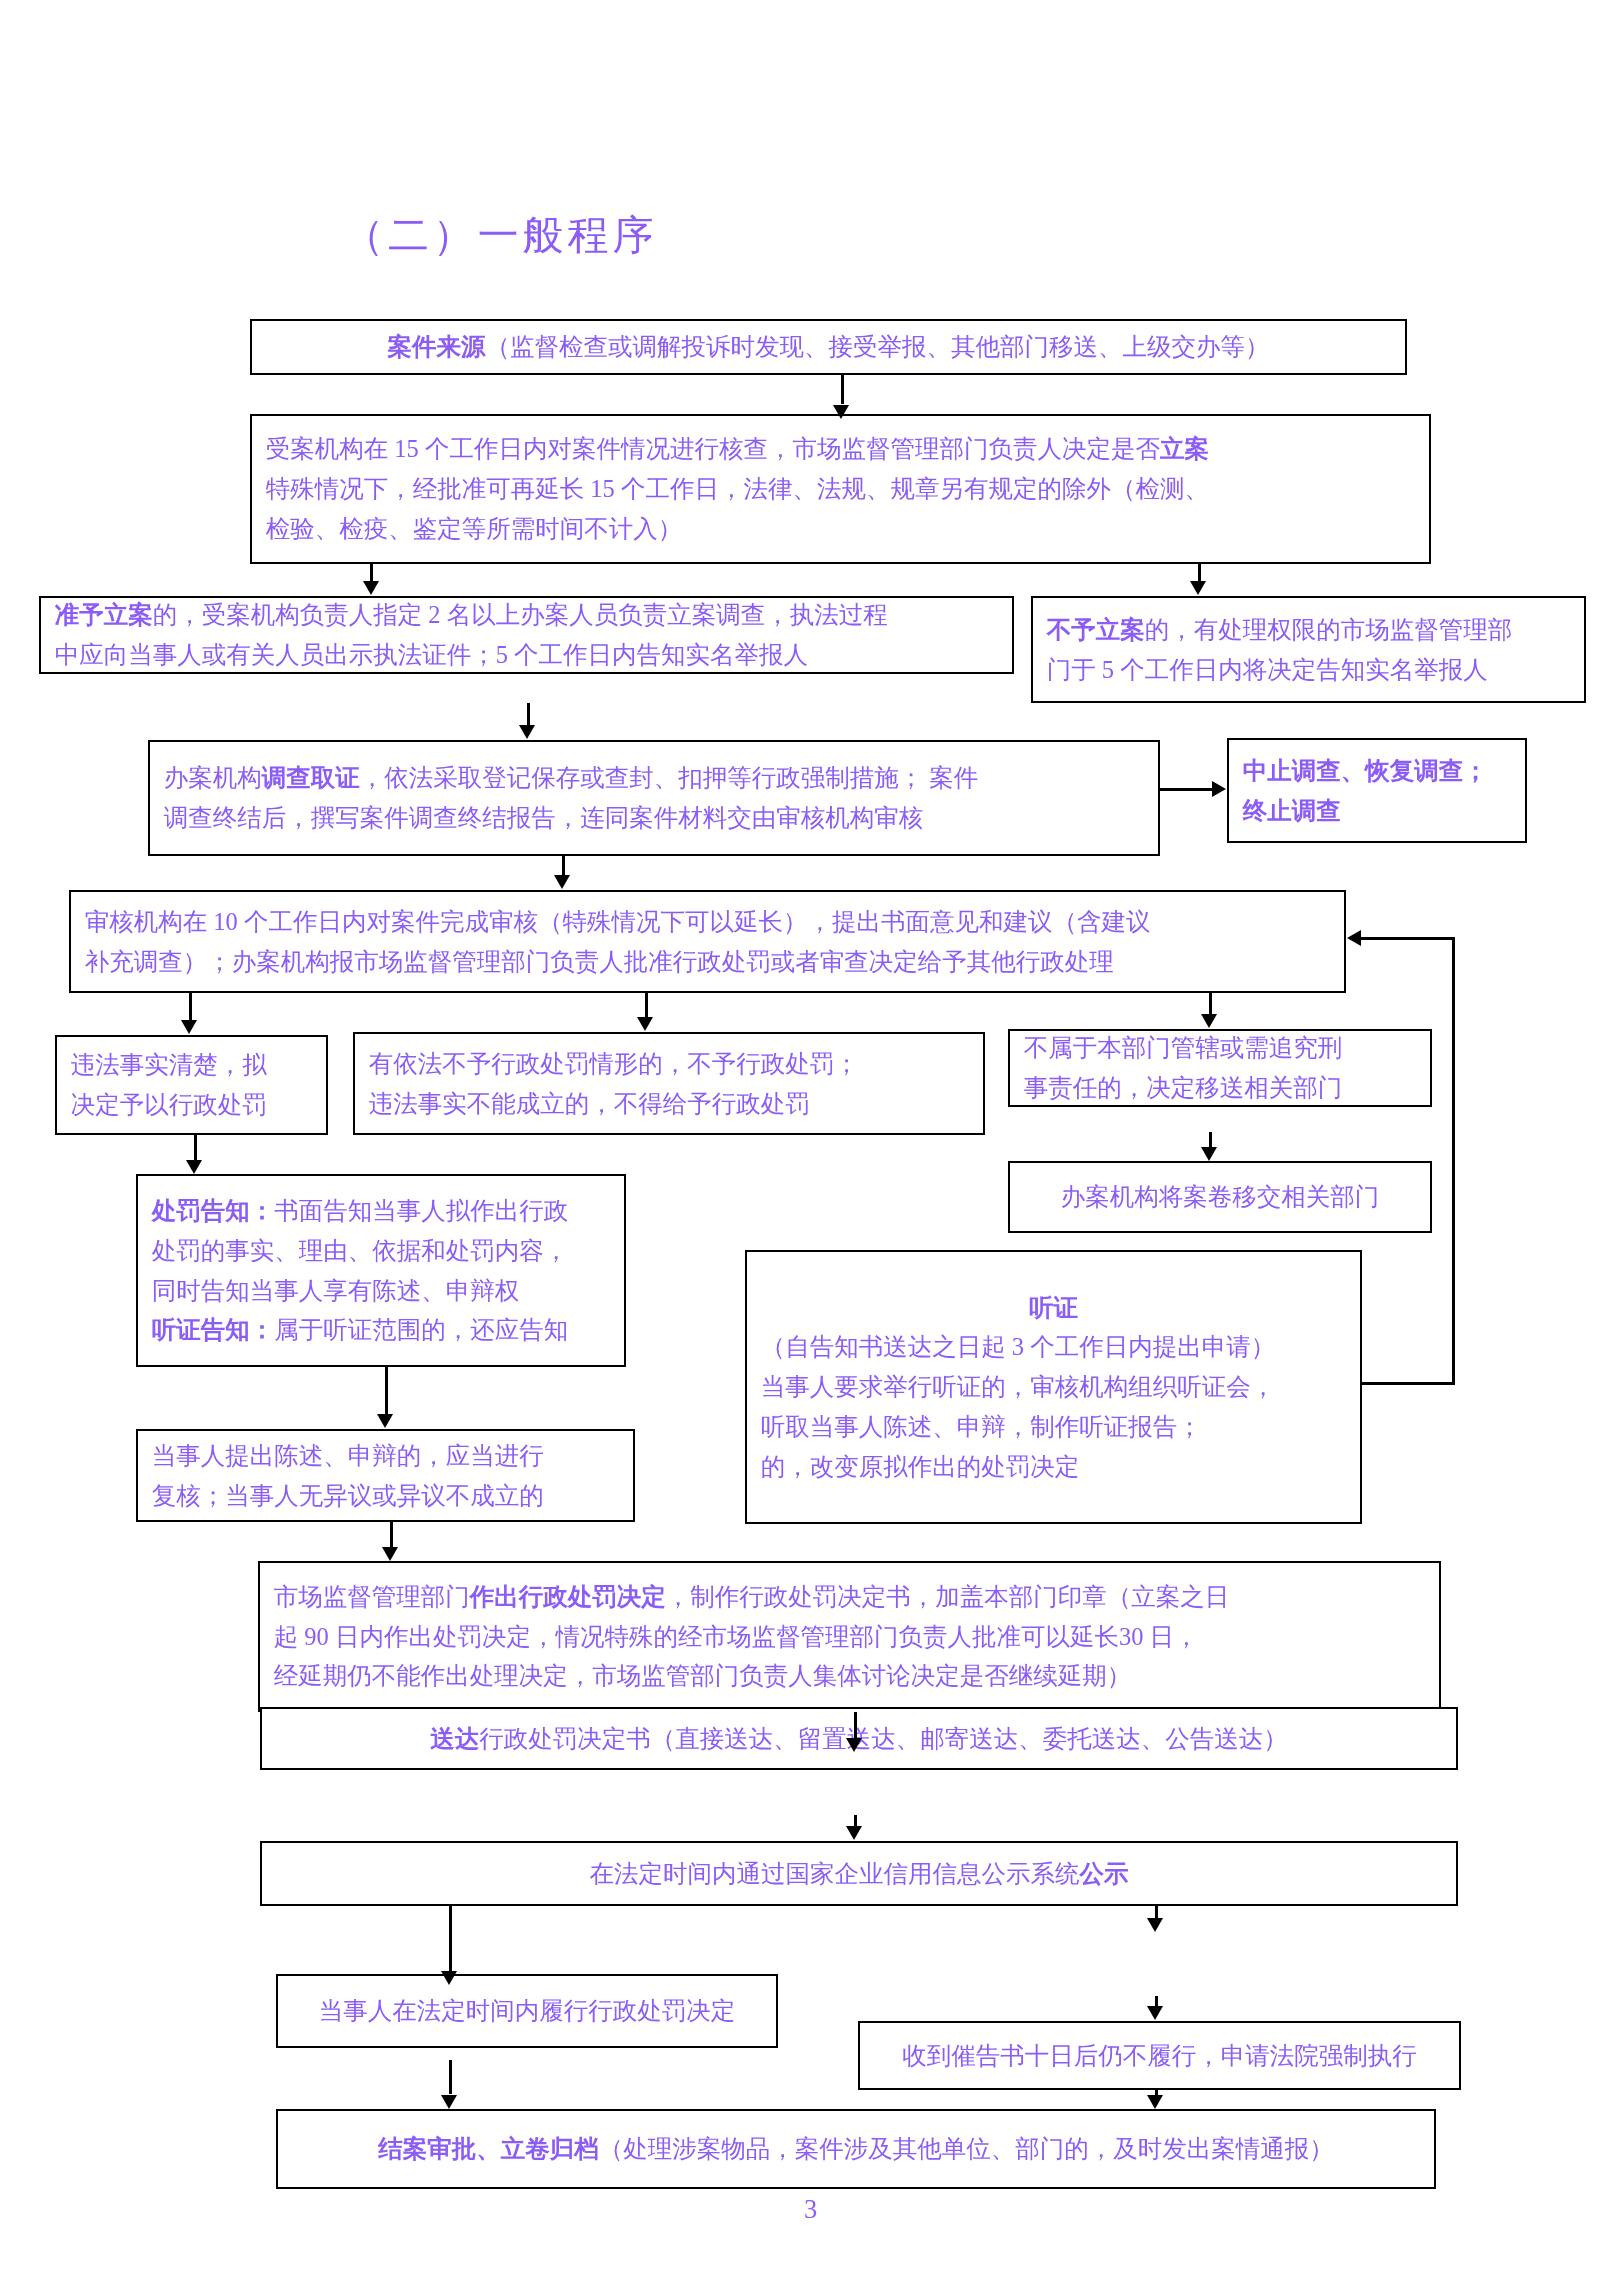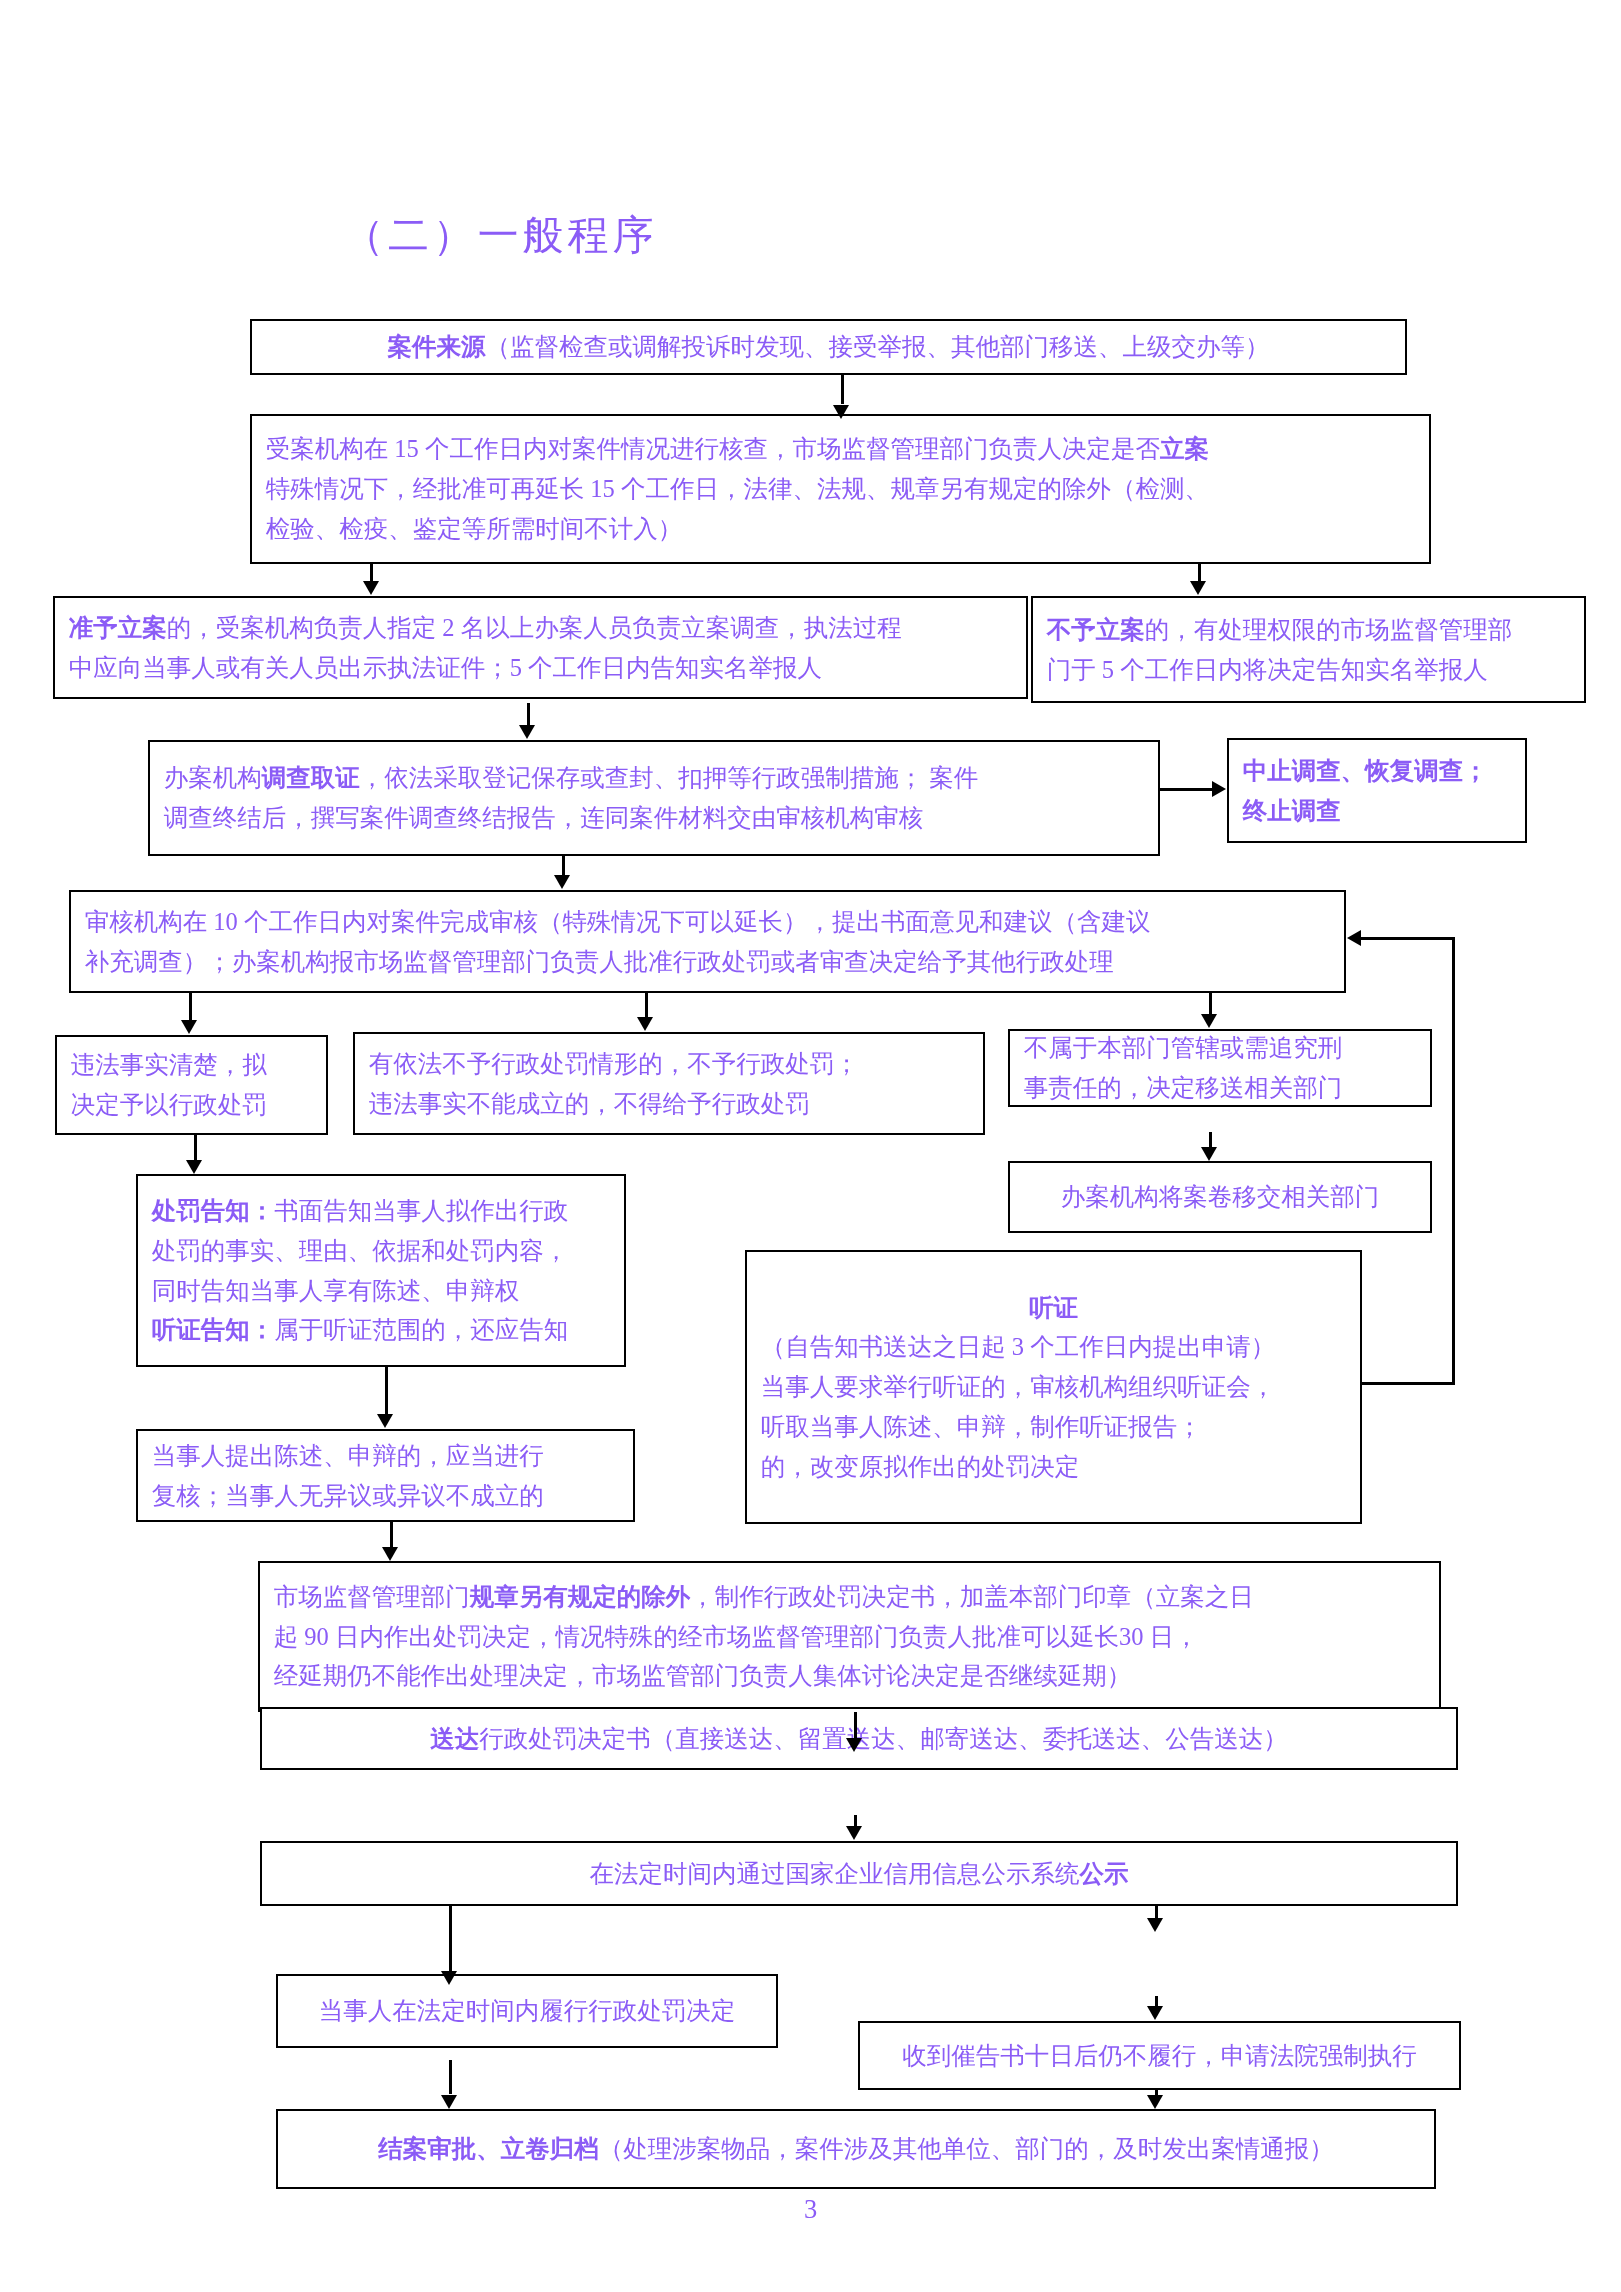--- a/index.html
+++ b/index.html
@@ -39,21 +39,21 @@
   <div class="box center" style="left:250px;top:319px;width:1157px;height:56px">
       <div><b>案件来源</b><span>（监督检查或调解投诉时发现、接受举报、其他部门移送、上级交办等）</span></div>
     </div>
 
   <div class="box" style="left:250px;top:414px;width:1181px;height:150px">
       <div><span>受案机构在 15 个工作日内对案件情况进行核查，市场监督管理部门负责人决定是否</span><b>立案</b></div>
       <div><span>特殊情况下，经批准可再延长 15 个工作日，法律、法规、规章另有规定的除外（检测、</span></div>
       <div><span>检验、检疫、鉴定等所需时间不计入）</span></div>
     </div>
 
-  <div class="box" style="left:53px;top:596px;width:975px;height:103px">
+  <div class="box" style="left:39px;top:596px;width:975px;height:78px">
       <div><b>准予立案</b><span>的，受案机构负责人指定 2 名以上办案人员负责立案调查，执法过程</span></div>
       <div><span>中应向当事人或有关人员出示执法证件；5 个工作日内告知实名举报人</span></div>
     </div>
 
   <div class="box" style="left:1031px;top:596px;width:555px;height:107px">
       <div><b>不予立案</b><span>的，有处理权限的市场监督管理部</span></div>
       <div><span>门于 5 个工作日内将决定告知实名举报人</span></div>
     </div>
 
   <div class="box" style="left:148px;top:740px;width:1012px;height:116px">
@@ -106,21 +106,21 @@
         <div><span>的，改变原拟作出的处罚决定</span></div>
       </div>
   </div>
 
   <div class="box" style="left:136px;top:1429px;width:499px;height:93px">
       <div><span>当事人提出陈述、申辩的，应当进行</span></div>
       <div><span>复核；当事人无异议或异议不成立的</span></div>
     </div>
 
   <div class="box" style="left:258px;top:1561px;width:1183px;height:151px">
-      <div><span>市场监督管理部门</span><b>规章另有规定的除外</b><span>，制作行政处罚决定书，加盖本部门印章（立案之日</span></div>
+      <div><span>市场监督管理部门</span><b>作出行政处罚决定</b><span>，制作行政处罚决定书，加盖本部门印章（立案之日</span></div>
       <div><span>起 90 日内作出处罚决定，情况特殊的经市场监督管理部门负责人批准可以延长30 日，</span></div>
       <div><span>经延期仍不能作出处理决定，市场监管部门负责人集体讨论决定是否继续延期）</span></div>
     </div>
 
   <div class="box center" style="left:260px;top:1707px;width:1198px;height:63px">
       <div><b>送达</b><span>行政处罚决定书（直接送达、留置送达、邮寄送达、委托送达、公告送达）</span></div>
     </div>
 
   <div class="box center" style="left:260px;top:1841px;width:1198px;height:65px">
       <div><span>在法定时间内通过国家企业信用信息公示系统</span><b>公示</b></div>

